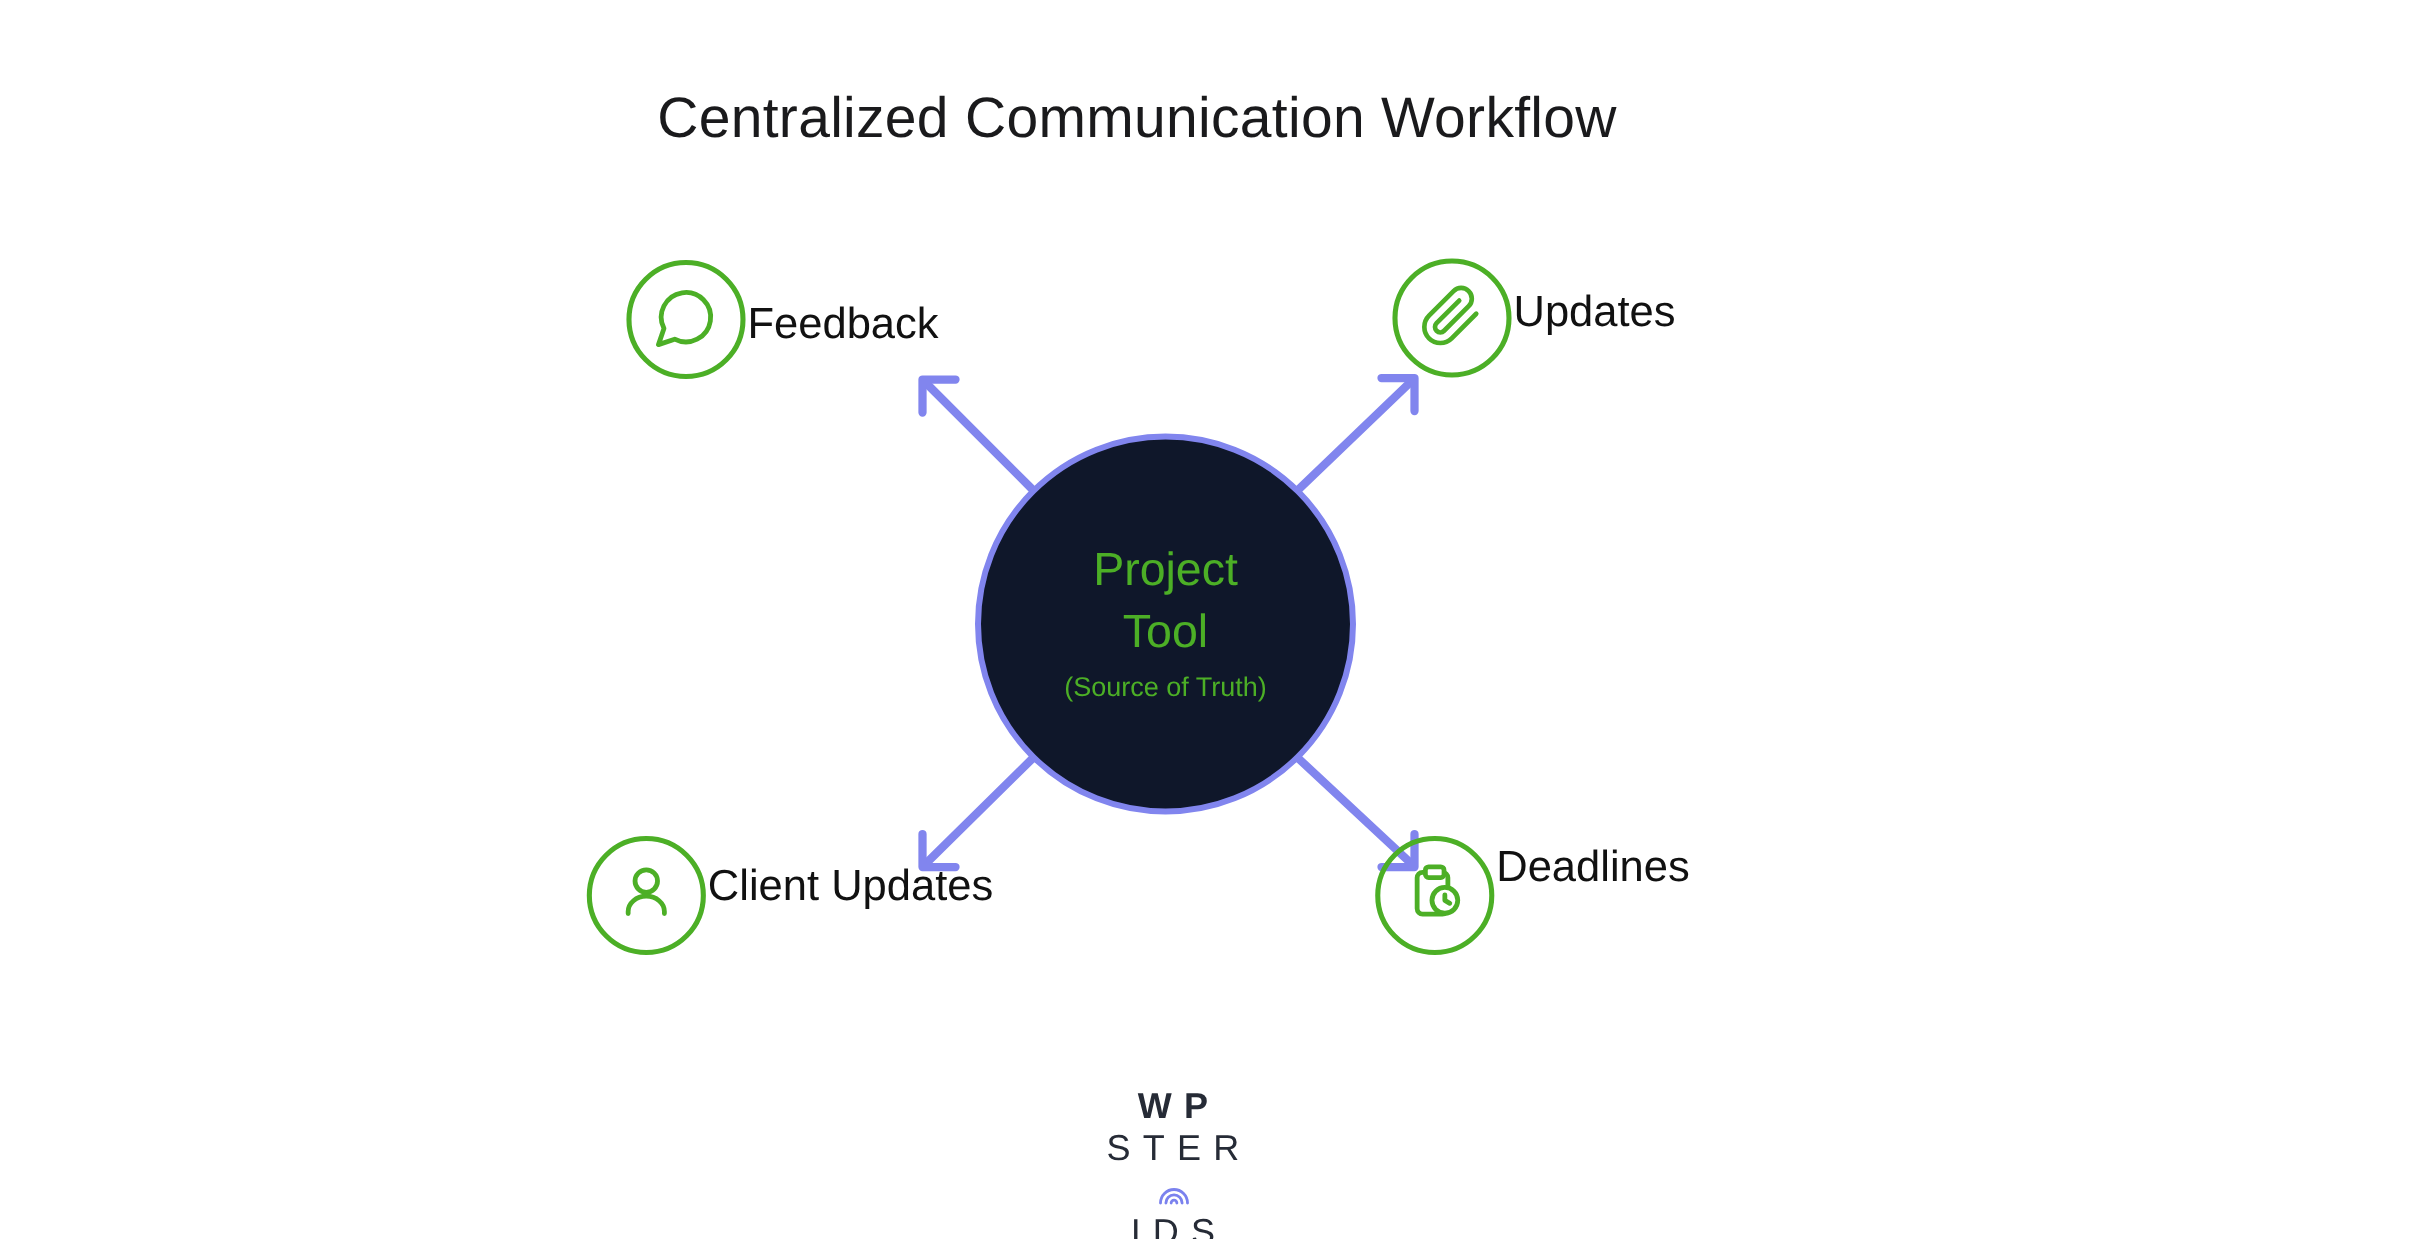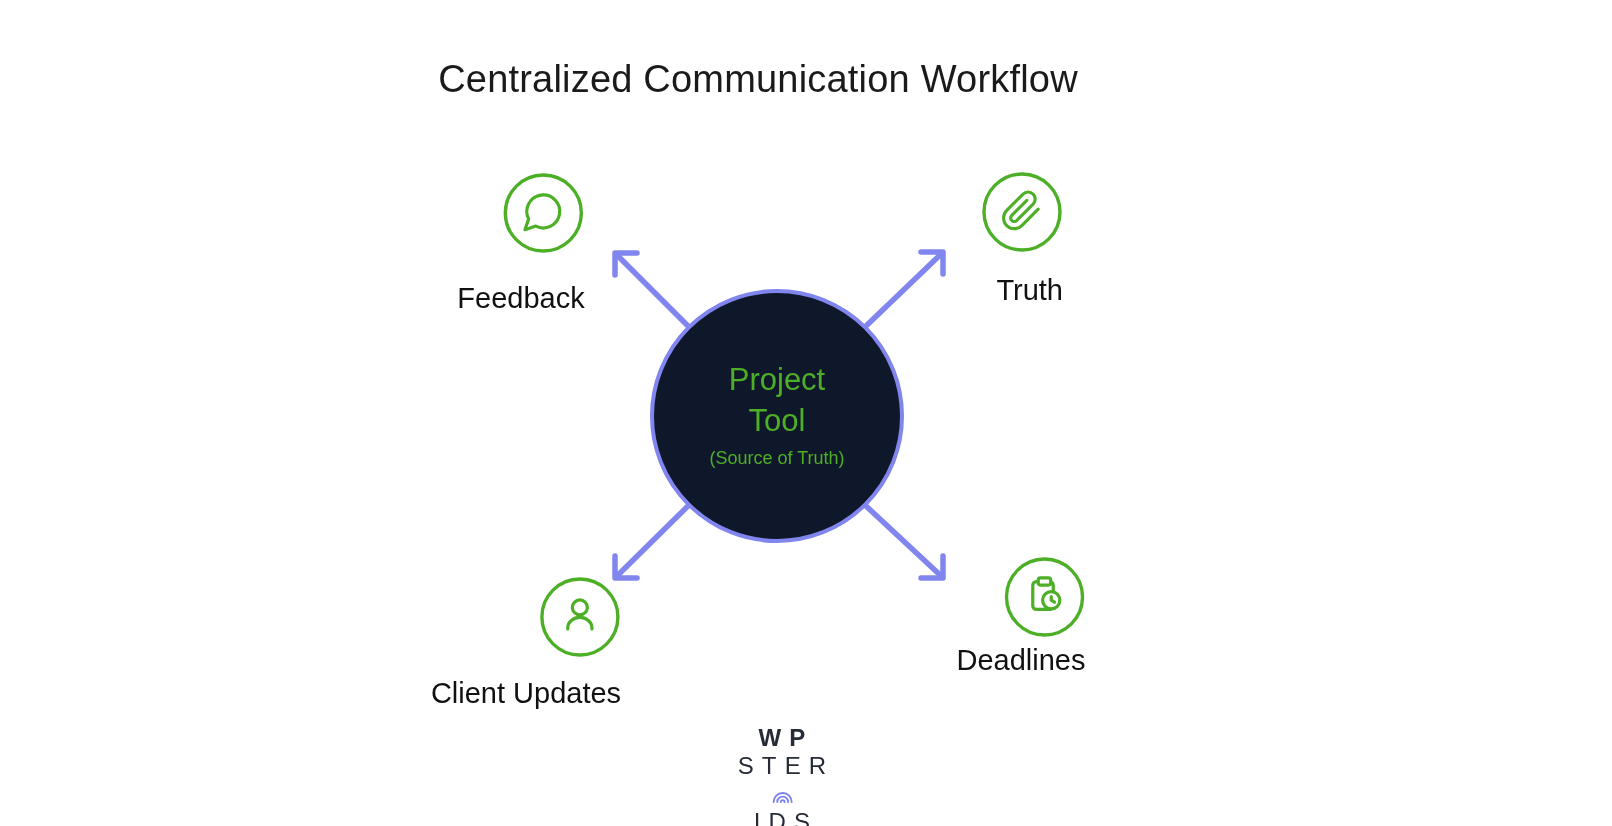--- a/index.html
+++ b/index.html
@@ -75,36 +75,36 @@
     line-height: 30px;
     font-weight: 500;
     color: var(--green);
     margin-top: 2px;
     white-space: nowrap;
   }
   
   .node {
     position: absolute;
     display: flex;
-    flex-direction: column;
-    align-items: flex-end;
+    flex-direction: row;
+    align-items: flex-start;
     transform: translateX(-50%);
   }
   .node-icon { color: var(--green); display: block; }
   .node-icon * { fill: none; stroke: currentColor; stroke-linecap: round; stroke-linejoin: round; }
   .node-icon .masked { fill: #ffffff; }
   .node-label {
     font-size: 29px;
     font-weight: 500;
     color: #111111;
     white-space: nowrap;
   }
   .node-tl { left: 521px; top: 172px; }  .node-tl .node-label { margin-top: 28px; }
   .node-tr { left: 1022px; top: 171px; } .node-tr .node-label { margin-top: 21px; }
-  .node-bl { left: 526px; top: 576px; }  .node-bl .node-label { margin-top: 19px; }
+  .node-bl { left: 526px; top: 556px; }  .node-bl .node-label { margin-top: 19px; }
   .node-br { left: 1021px; top: 556px; } .node-br .node-label { margin-top: 6px; }
   
   .logo {
     position: absolute;
     left: 786px;
     top: 724px;
     transform: translateX(-50%);
     display: flex;
     align-items: center;
     font-size: 24px;
@@ -164,21 +164,21 @@
     <div class="node-label">Feedback</div>
   </div>
 
   <div class="node node-tr">
     <svg class="node-icon" width="82" height="82" viewBox="0 0 82 82" xmlns="http://www.w3.org/2000/svg">
       <circle cx="41" cy="41" r="38" stroke-width="3.4"></circle>
       <g transform="translate(19,18.5) scale(1.78)" stroke-width="1.75">
         <path d="M21.44 11.05l-9.19 9.19a6 6 0 0 1-8.49-8.49l9.19-9.19a4 4 0 0 1 5.66 5.66l-9.2 9.19a2 2 0 0 1-2.83-2.83l8.49-8.48"></path>
       </g>
     </svg>
-    <div class="node-label">Truth</div>
+    <div class="node-label">Updates</div>
   </div>
 
   <div class="node node-bl">
     <svg class="node-icon" width="82" height="82" viewBox="0 0 82 82" xmlns="http://www.w3.org/2000/svg">
       <circle cx="41" cy="41" r="38" stroke-width="3.4"></circle>
       <g transform="translate(19,17.5) scale(1.83)" stroke-width="1.75">
         <circle cx="12" cy="7.6" r="4.1"></circle>
         <path d="M18.6 19.4v-0.7a6.6 5.6 0 0 0-13.2 0v0.7"></path>
       </g>
     </svg>

